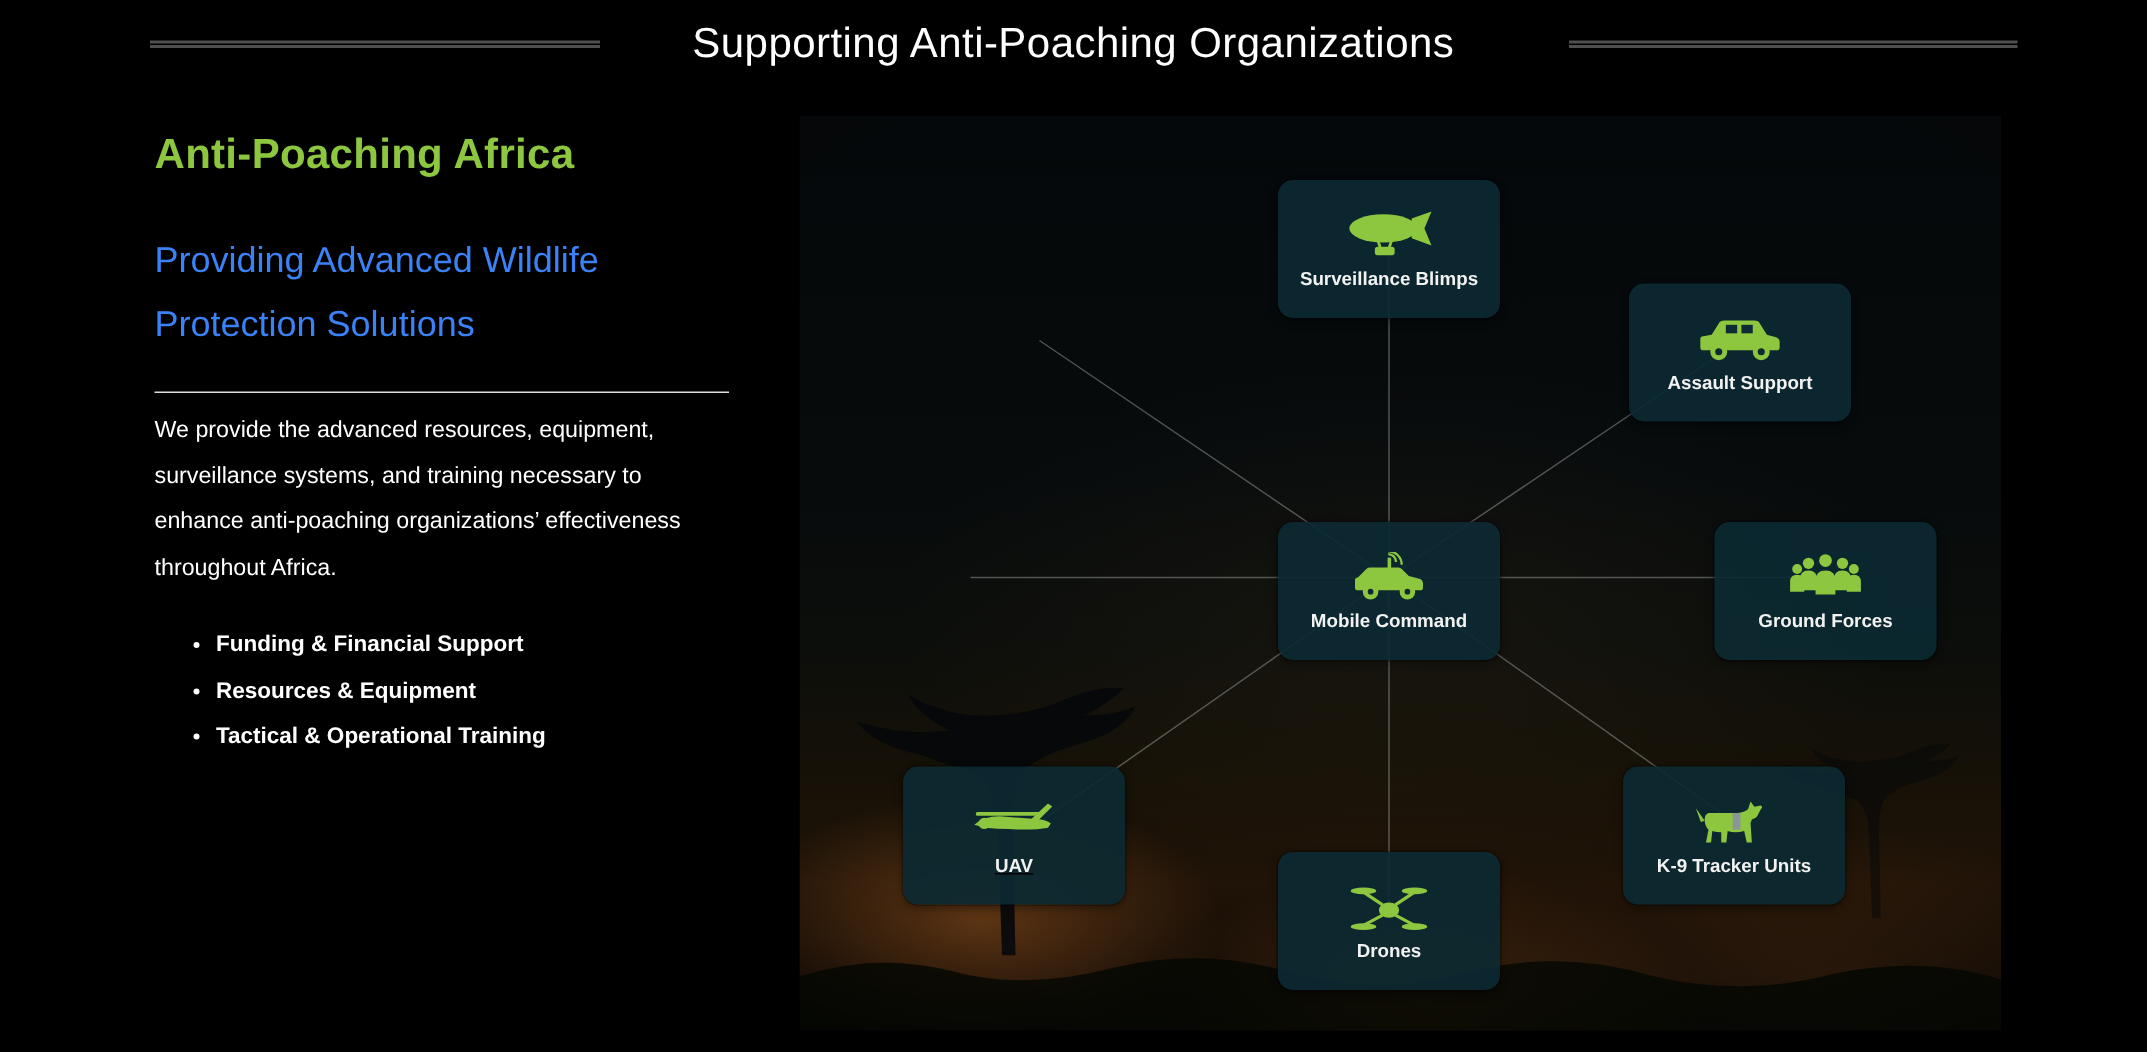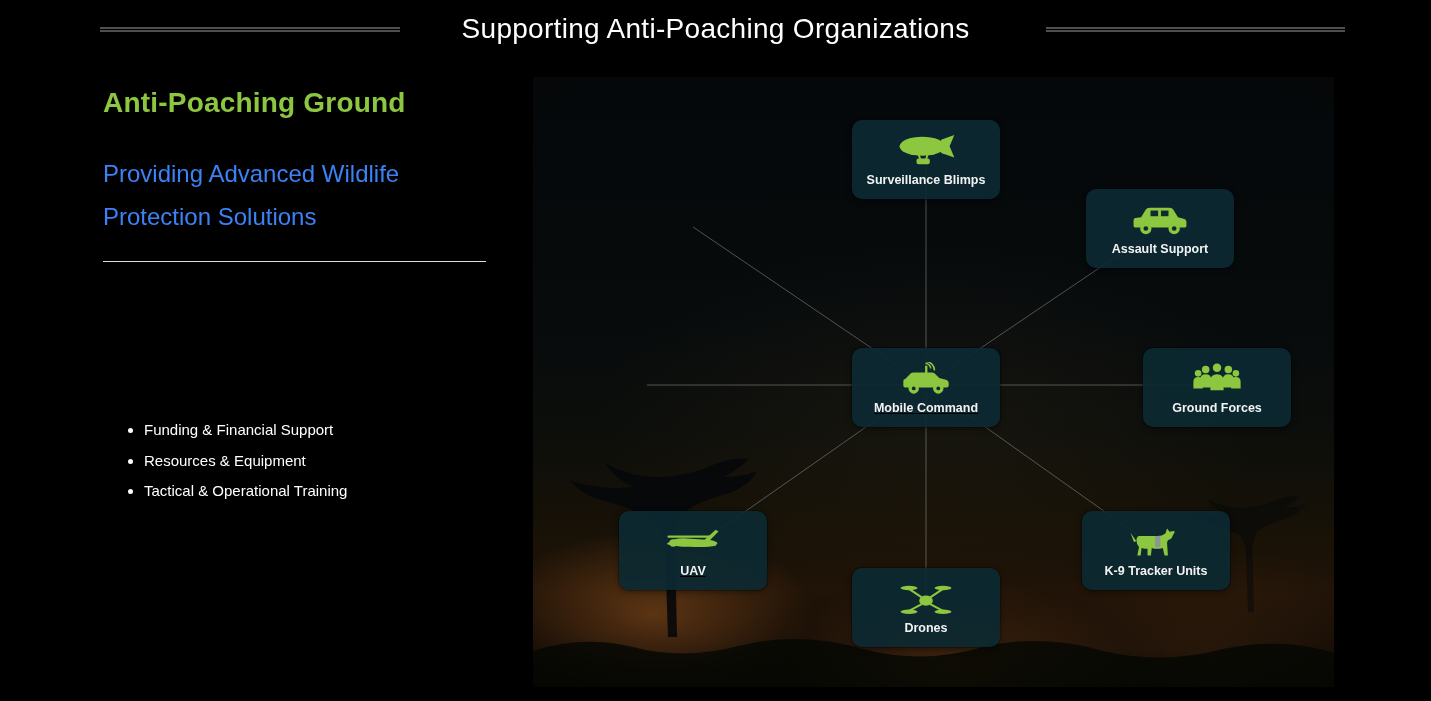--- a/index.html
+++ b/index.html
@@ -17,71 +17,72 @@
 
   
   .side-heading { position:absolute; left:103px; top:87px; color:#8dc63f;
     font-size:28px; font-weight:700; letter-spacing:.2px; }
   .side-sub { position:absolute; left:103px; top:152px; width:350px;
     color:#3b82f6; font-size:24px; line-height:43px; font-weight:400; }
   .side-divider { position:absolute; left:103px; top:261px; width:383px; height:1px; background:#dedede; }
   .side-paragraph { position:absolute; left:103px; top:272px; width:380px;
     color:#fff; font-size:15.5px; line-height:30.5px; }
   .side-list { position:absolute; left:127px; top:415px; list-style:disc; padding-left:17px;
-    color:#fff; font-size:15px; font-weight:400; }
+    color:#fff; font-size:15px; font-weight:700; }
   .side-list li { line-height:30.5px; }
 
   
   .diagram { position:absolute; left:533px; top:77px; width:801px; height:610px; overflow:hidden; }
   .photo { position:absolute; inset:0;
     background:
       radial-gradient(230px 120px at 15% 88%, rgba(196,110,40,.38), transparent 70%),
       radial-gradient(260px 130px at 52% 97%, rgba(170,95,35,.30), transparent 70%),
       radial-gradient(300px 150px at 85% 95%, rgba(140,80,30,.18), transparent 70%),
       radial-gradient(60% 40% at 50% 55%, rgba(120,85,45,.10), transparent 70%),
       linear-gradient(180deg,#05080a 0%,#070b0c 40%,#0c0e0b 58%,#161107 72%,#201307 84%,#140c06 94%,#0a0604 100%);
   }
   .tree { position:absolute; }
   .tree.t1 { left:20px; top:330px; width:230px; height:230px; }
   .tree.t2 { left:640px; top:385px; width:150px; height:150px; opacity:.6; }
   .grass { position:absolute; left:0; bottom:0; width:100%; height:80px; }
   .vignette { position:absolute; inset:0;
     background:radial-gradient(120% 100% at 50% 45%, transparent 52%, rgba(0,0,0,.55) 100%); }
   .connectors { position:absolute; inset:0; }
 
-  .node { position:absolute; width:148px; height:79px; border-radius:10px;
+  .node { position:absolute; width:148px; height:92px; border-radius:10px;
     background:rgba(12,41,50,.93);
     box-shadow:0 0 0 1px rgba(0,0,0,.25), 0 2px 6px rgba(0,0,0,.4);
     display:flex; flex-direction:column; align-items:center; justify-content:center; gap:4px; }
   .node .icon { height:36px; display:flex; align-items:center; justify-content:center; color:#8dc63f; }
   .node .icon svg { width:62px; height:34px; }
   .node .nlabel { color:#f2f2f2; font-size:12.5px; font-weight:700; white-space:nowrap; }
 
   .n0 { left:319px; top:43px; }   
   .n1 { left:86px;  top:113px; }  
   .n2 { left:553px; top:112px; }  
   .n3 { left:40px;  top:271px; }  
-  .n4 { left:319px; top:271px;text-decoration:underline; }  
+  .n4 { left:319px; top:271px; }  
   .n5 { left:610px; top:271px; }  
-  .n6 { left:86px;  top:434px;text-decoration:underline; }  
+  .n6 { left:69px;  top:434px;text-decoration:underline; }  
   .n7 { left:319px; top:491px; }  
   .n8 { left:549px; top:434px; }  
 </style>
 </head>
 <body>
 
 <div class="page">
 
   <div class="rule left"></div>
   <h1 class="page-title">Supporting Anti-Poaching Organizations</h1>
   <div class="rule right"></div>
 
-  <h2 class="side-heading">Anti-Poaching Ground</h2>
+  <h2 class="side-heading">Anti-Poaching Africa</h2>
   <div class="side-sub">Providing Advanced Wildlife Protection Solutions</div>
   <div class="side-divider"></div>
+  <p class="side-paragraph">We provide the advanced resources, equipment, surveillance systems, and training necessary to enhance anti-poaching organizations’ effectiveness throughout Africa.</p>
   <ul class="side-list">
     <li>Funding &amp; Financial Support</li>
     <li>Resources &amp; Equipment</li>
     <li>Tactical &amp; Operational Training</li>
   </ul>
 
   <div class="diagram">
     <div class="photo"></div>
 
     <svg class="tree t1" viewBox="0 0 230 230">

